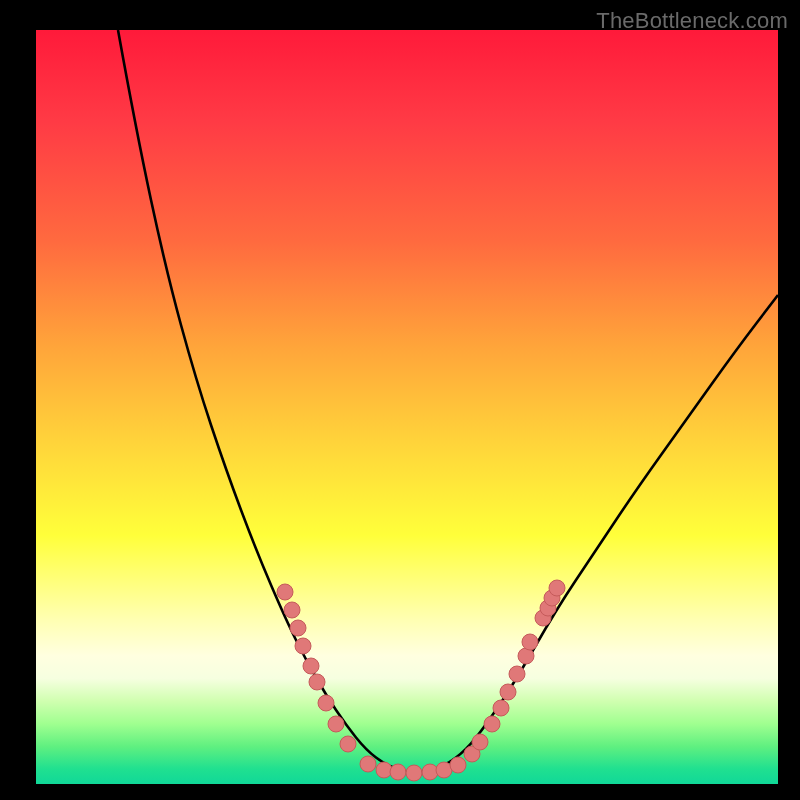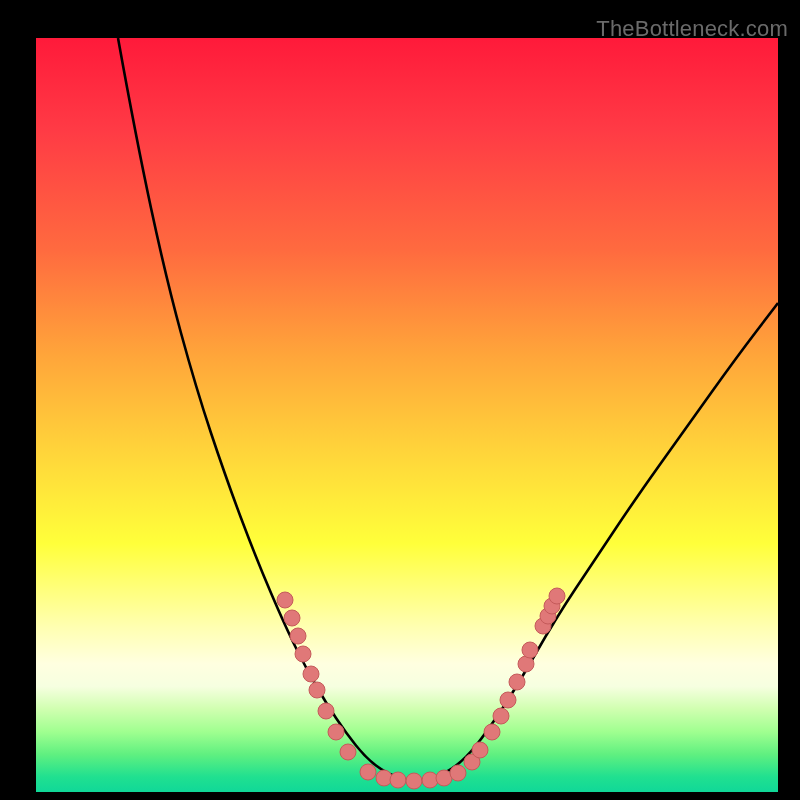--- a/index.html
+++ b/index.html
@@ -7,21 +7,21 @@
     padding: 0;
     width: 800px;
     height: 800px;
     background: #000;
     overflow: hidden;
     font-family: Arial, Helvetica, sans-serif;
   }
   .frame {
     position: absolute;
     left: 0;
-    top: 12px;
+    top: 4px;
     width: 800px;
     height: 596px;
     background: #000;
   }
   .plot {
     position: absolute;
     left: 36px;
     top: 26px;
     width: 742px;
     height: 754px;

